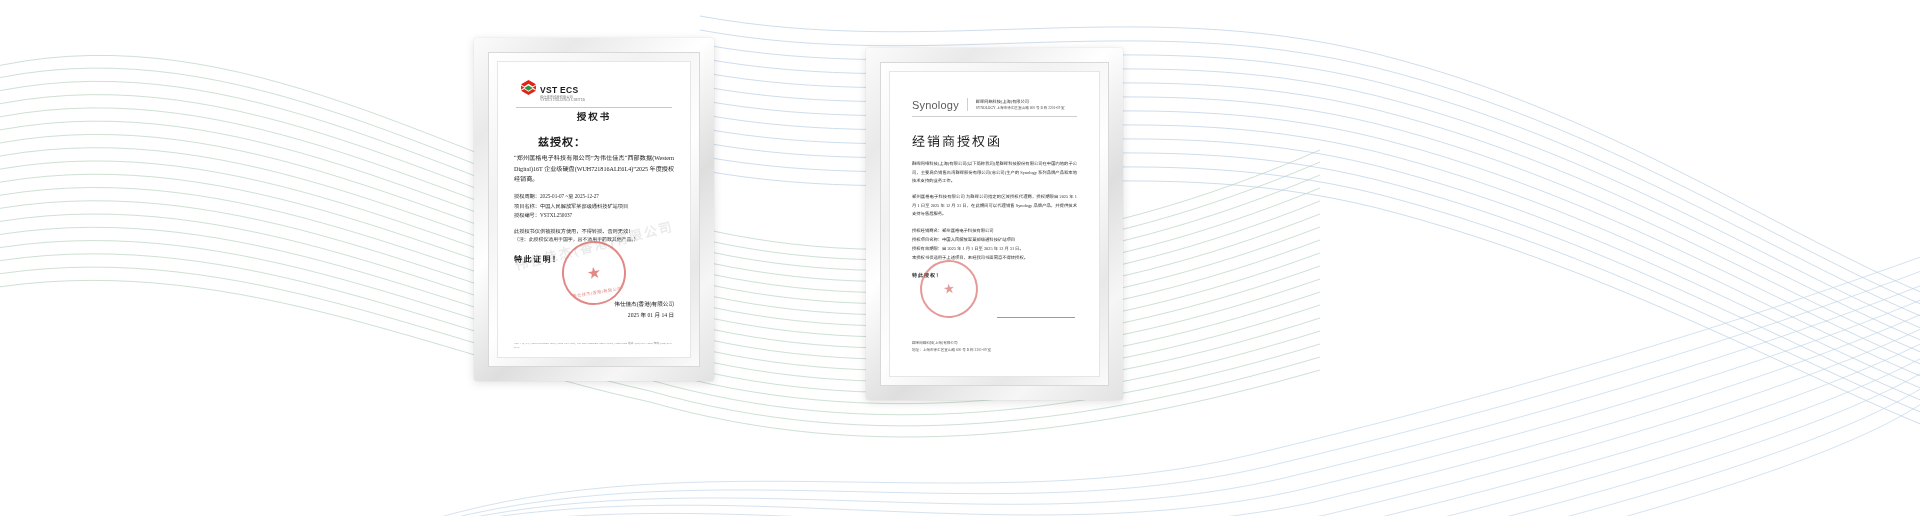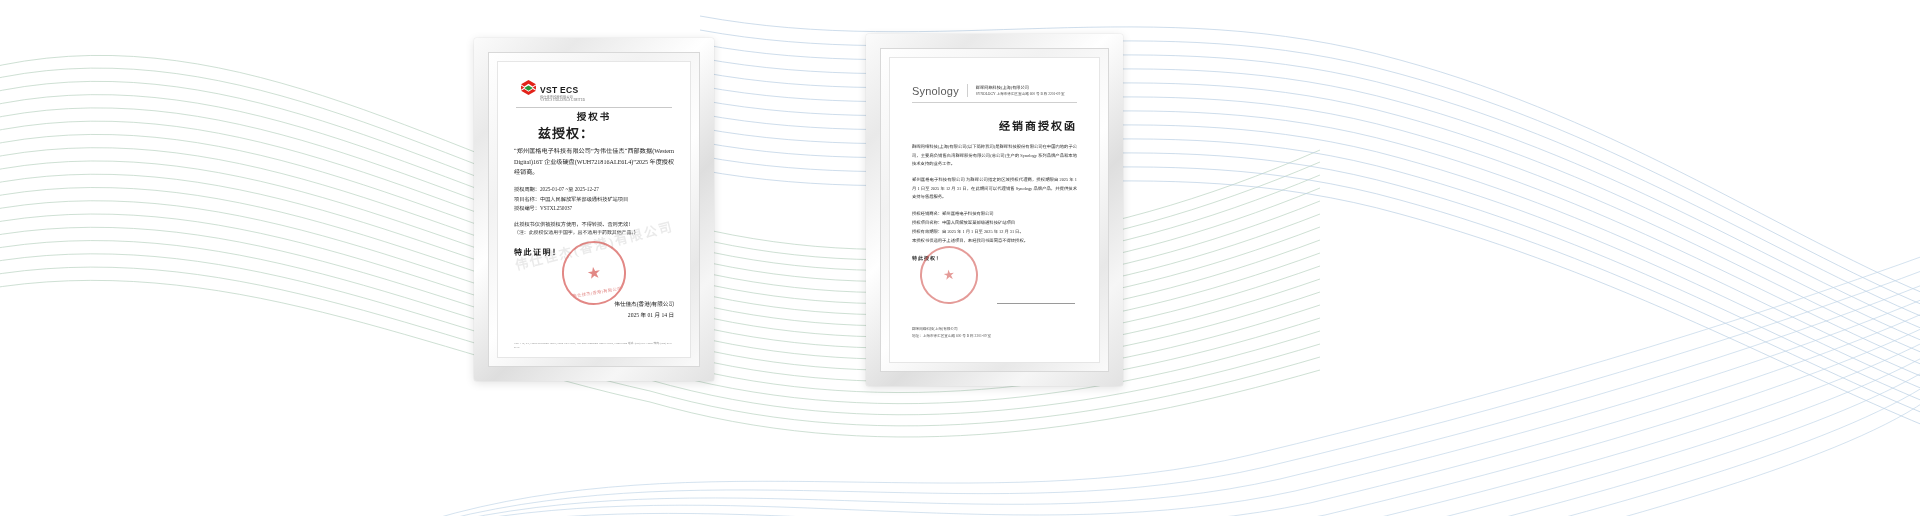--- a/index.html
+++ b/index.html
@@ -54,21 +54,21 @@
   
   #cert-vstecs {
     left: 474px;
     top: 38px;
     width: 240px;
     height: 343px;
   }
   
   #cert-synology {
     left: 866px;
-    top: 34px;
+    top: 48px;
     width: 257px;
     height: 352px;
   }
 
   
   .vst-doc {
     position: absolute;
     inset: 0;
     padding: 12px 16px 10px 16px;
     box-sizing: border-box;
@@ -115,21 +115,22 @@
   }
   .vst-title {
     text-align: center;
     font-size: 9.5px;
     font-weight: bold;
     letter-spacing: 2px;
     margin-top: 1px;
     color: #1d1d1d;
   }
   .vst-lead {
-    font-size: 13px;
+    margin-top: 10px;
+    font-size: 11px;
     font-weight: bold;
     letter-spacing: 1px;
     padding-left: 24px;
     color: #1d1d1d;
   }
   .vst-body {
     margin-top: 4px;
     font-size: 6.1px;
     line-height: 1.75;
     text-align: justify;
@@ -252,23 +253,23 @@
     align-self: stretch;
     background: #cfcfcf;
   }
   .syn-head-text {
     font-size: 3.6px;
     line-height: 1.7;
     color: #4a4a4a;
   }
   .syn-head-text .l1 { font-size: 4.2px; color: #303030; }
   .syn-title {
-    text-align: right;
-    font-size: 11px;
-    font-weight: bold;
+    text-align: left;
+    font-size: 13px;
+    font-weight: normal;
     letter-spacing: 2px;
     margin-top: 14px;
     color: #1d1d1d;
   }
   .syn-para {
     margin-top: 10px;
     font-size: 4.3px;
     line-height: 2.0;
     text-align: justify;
     color: #2d2d2d;

